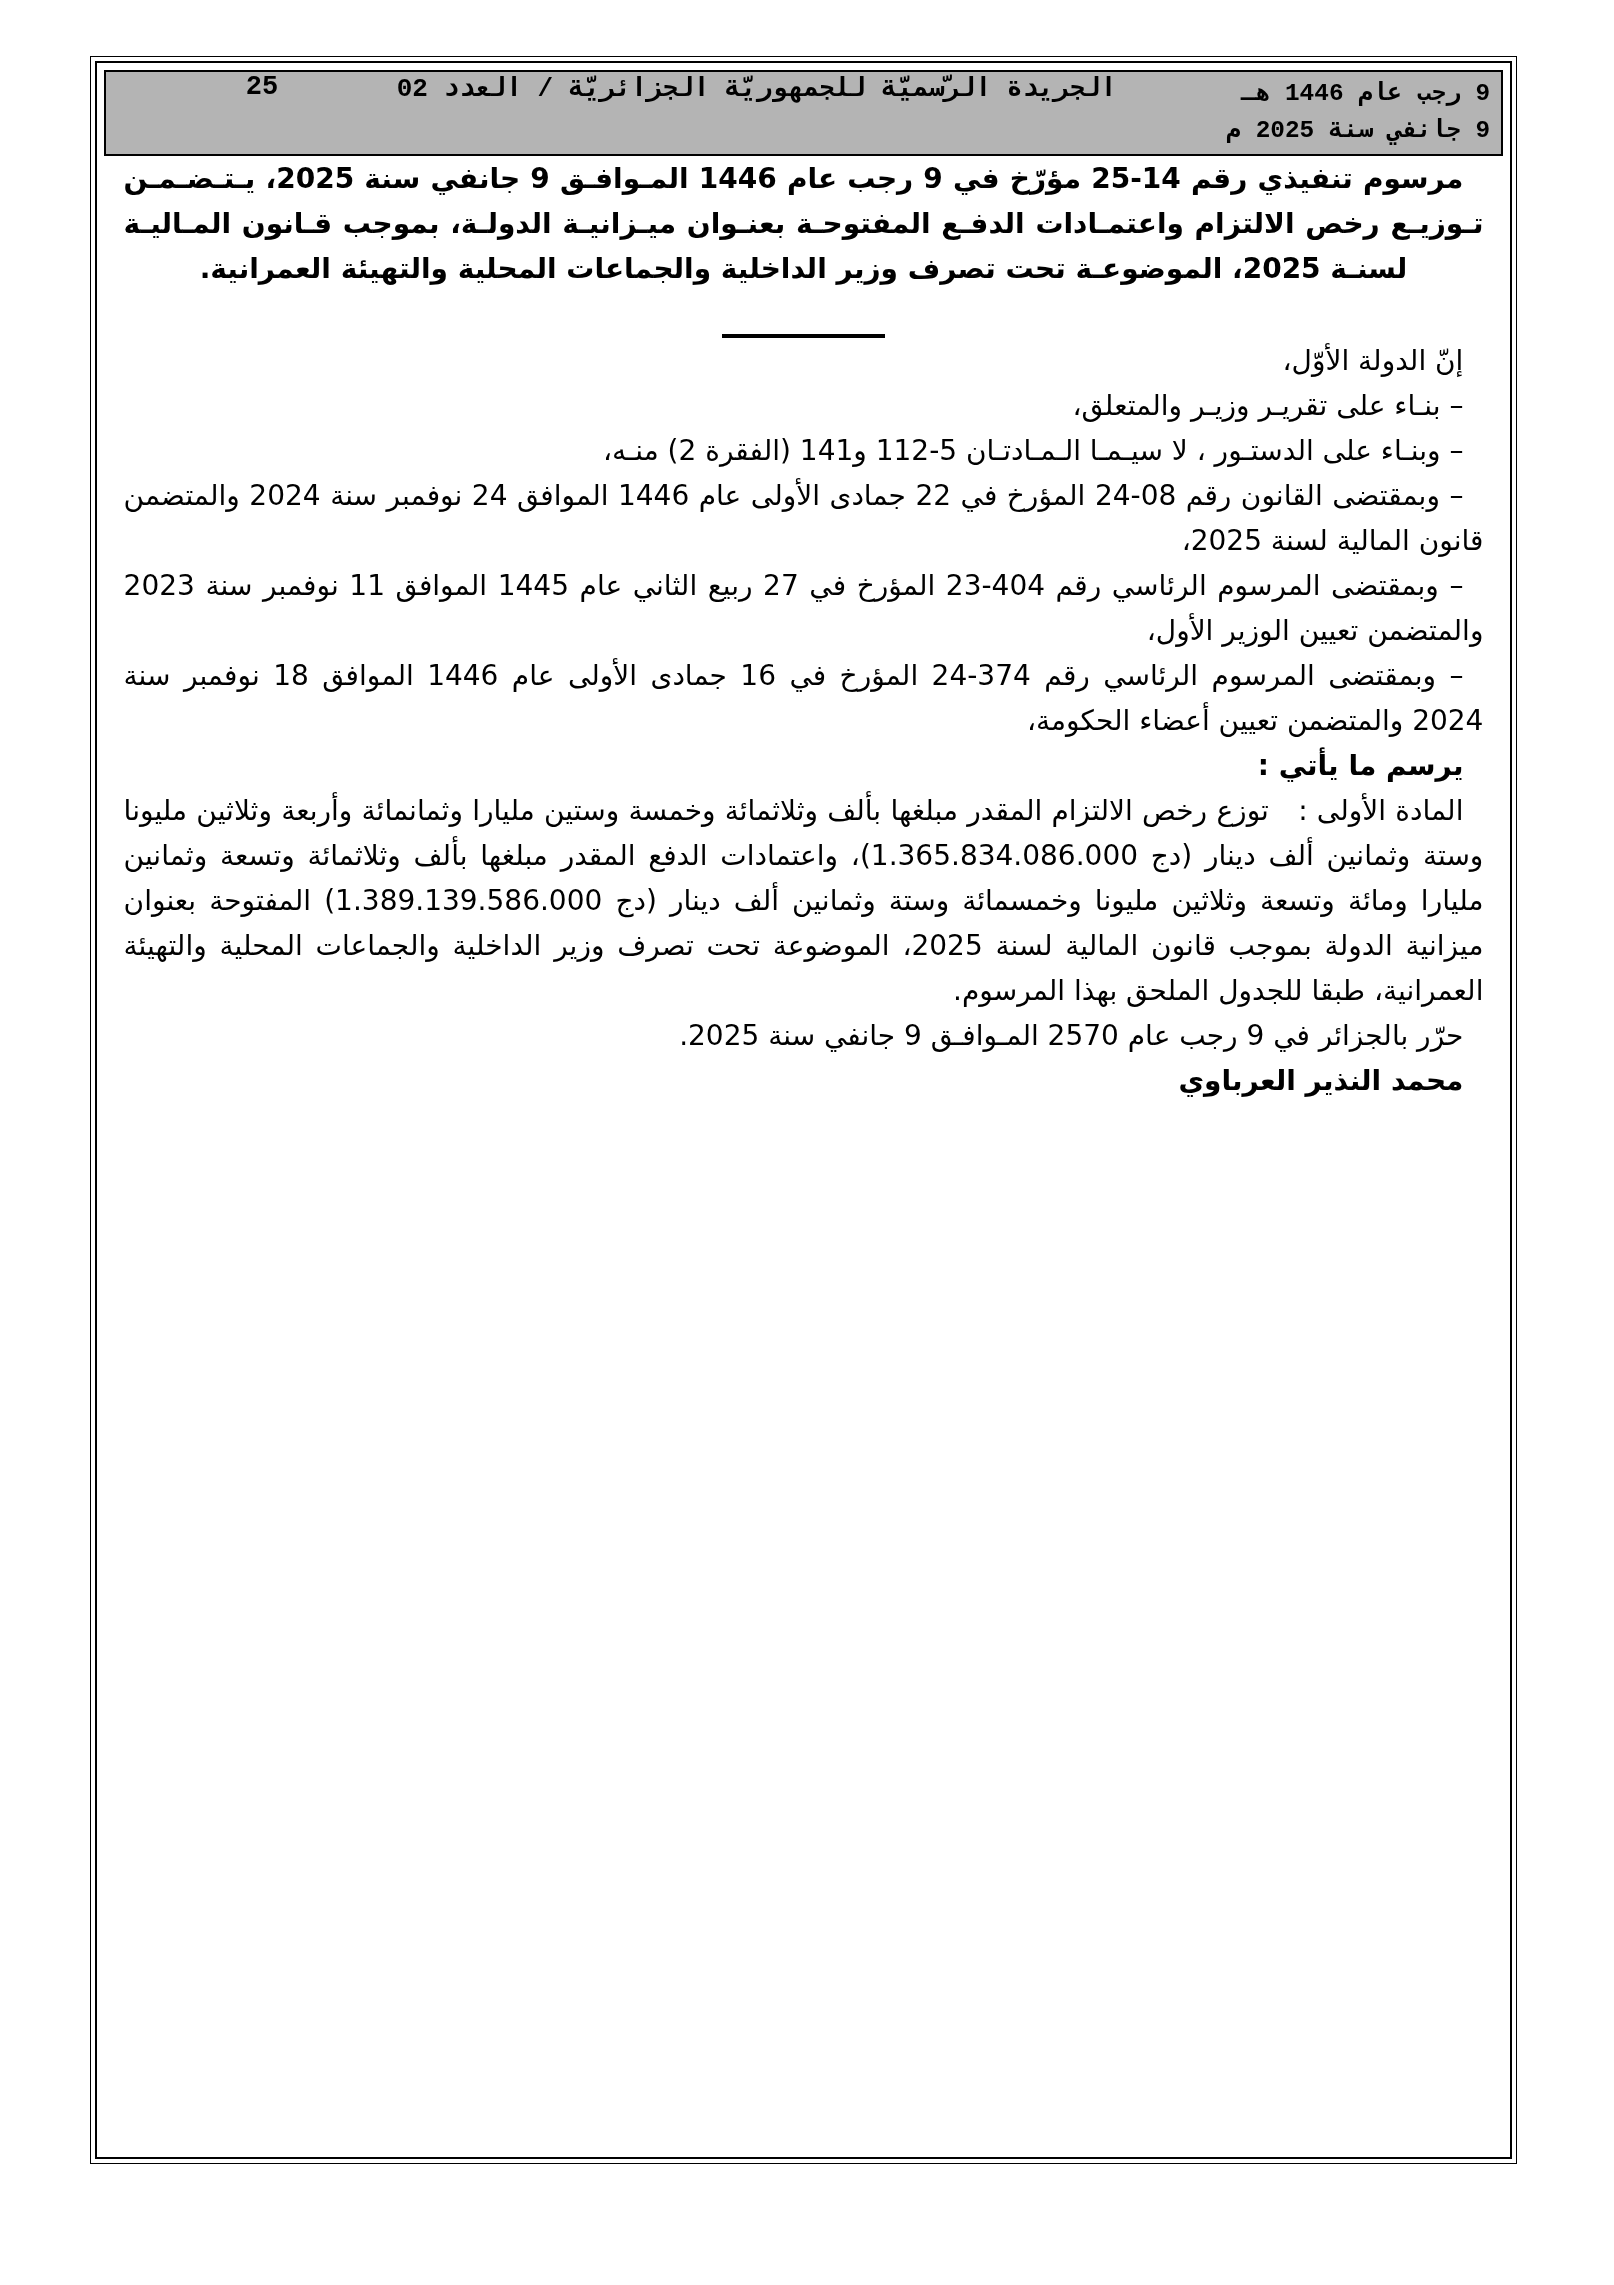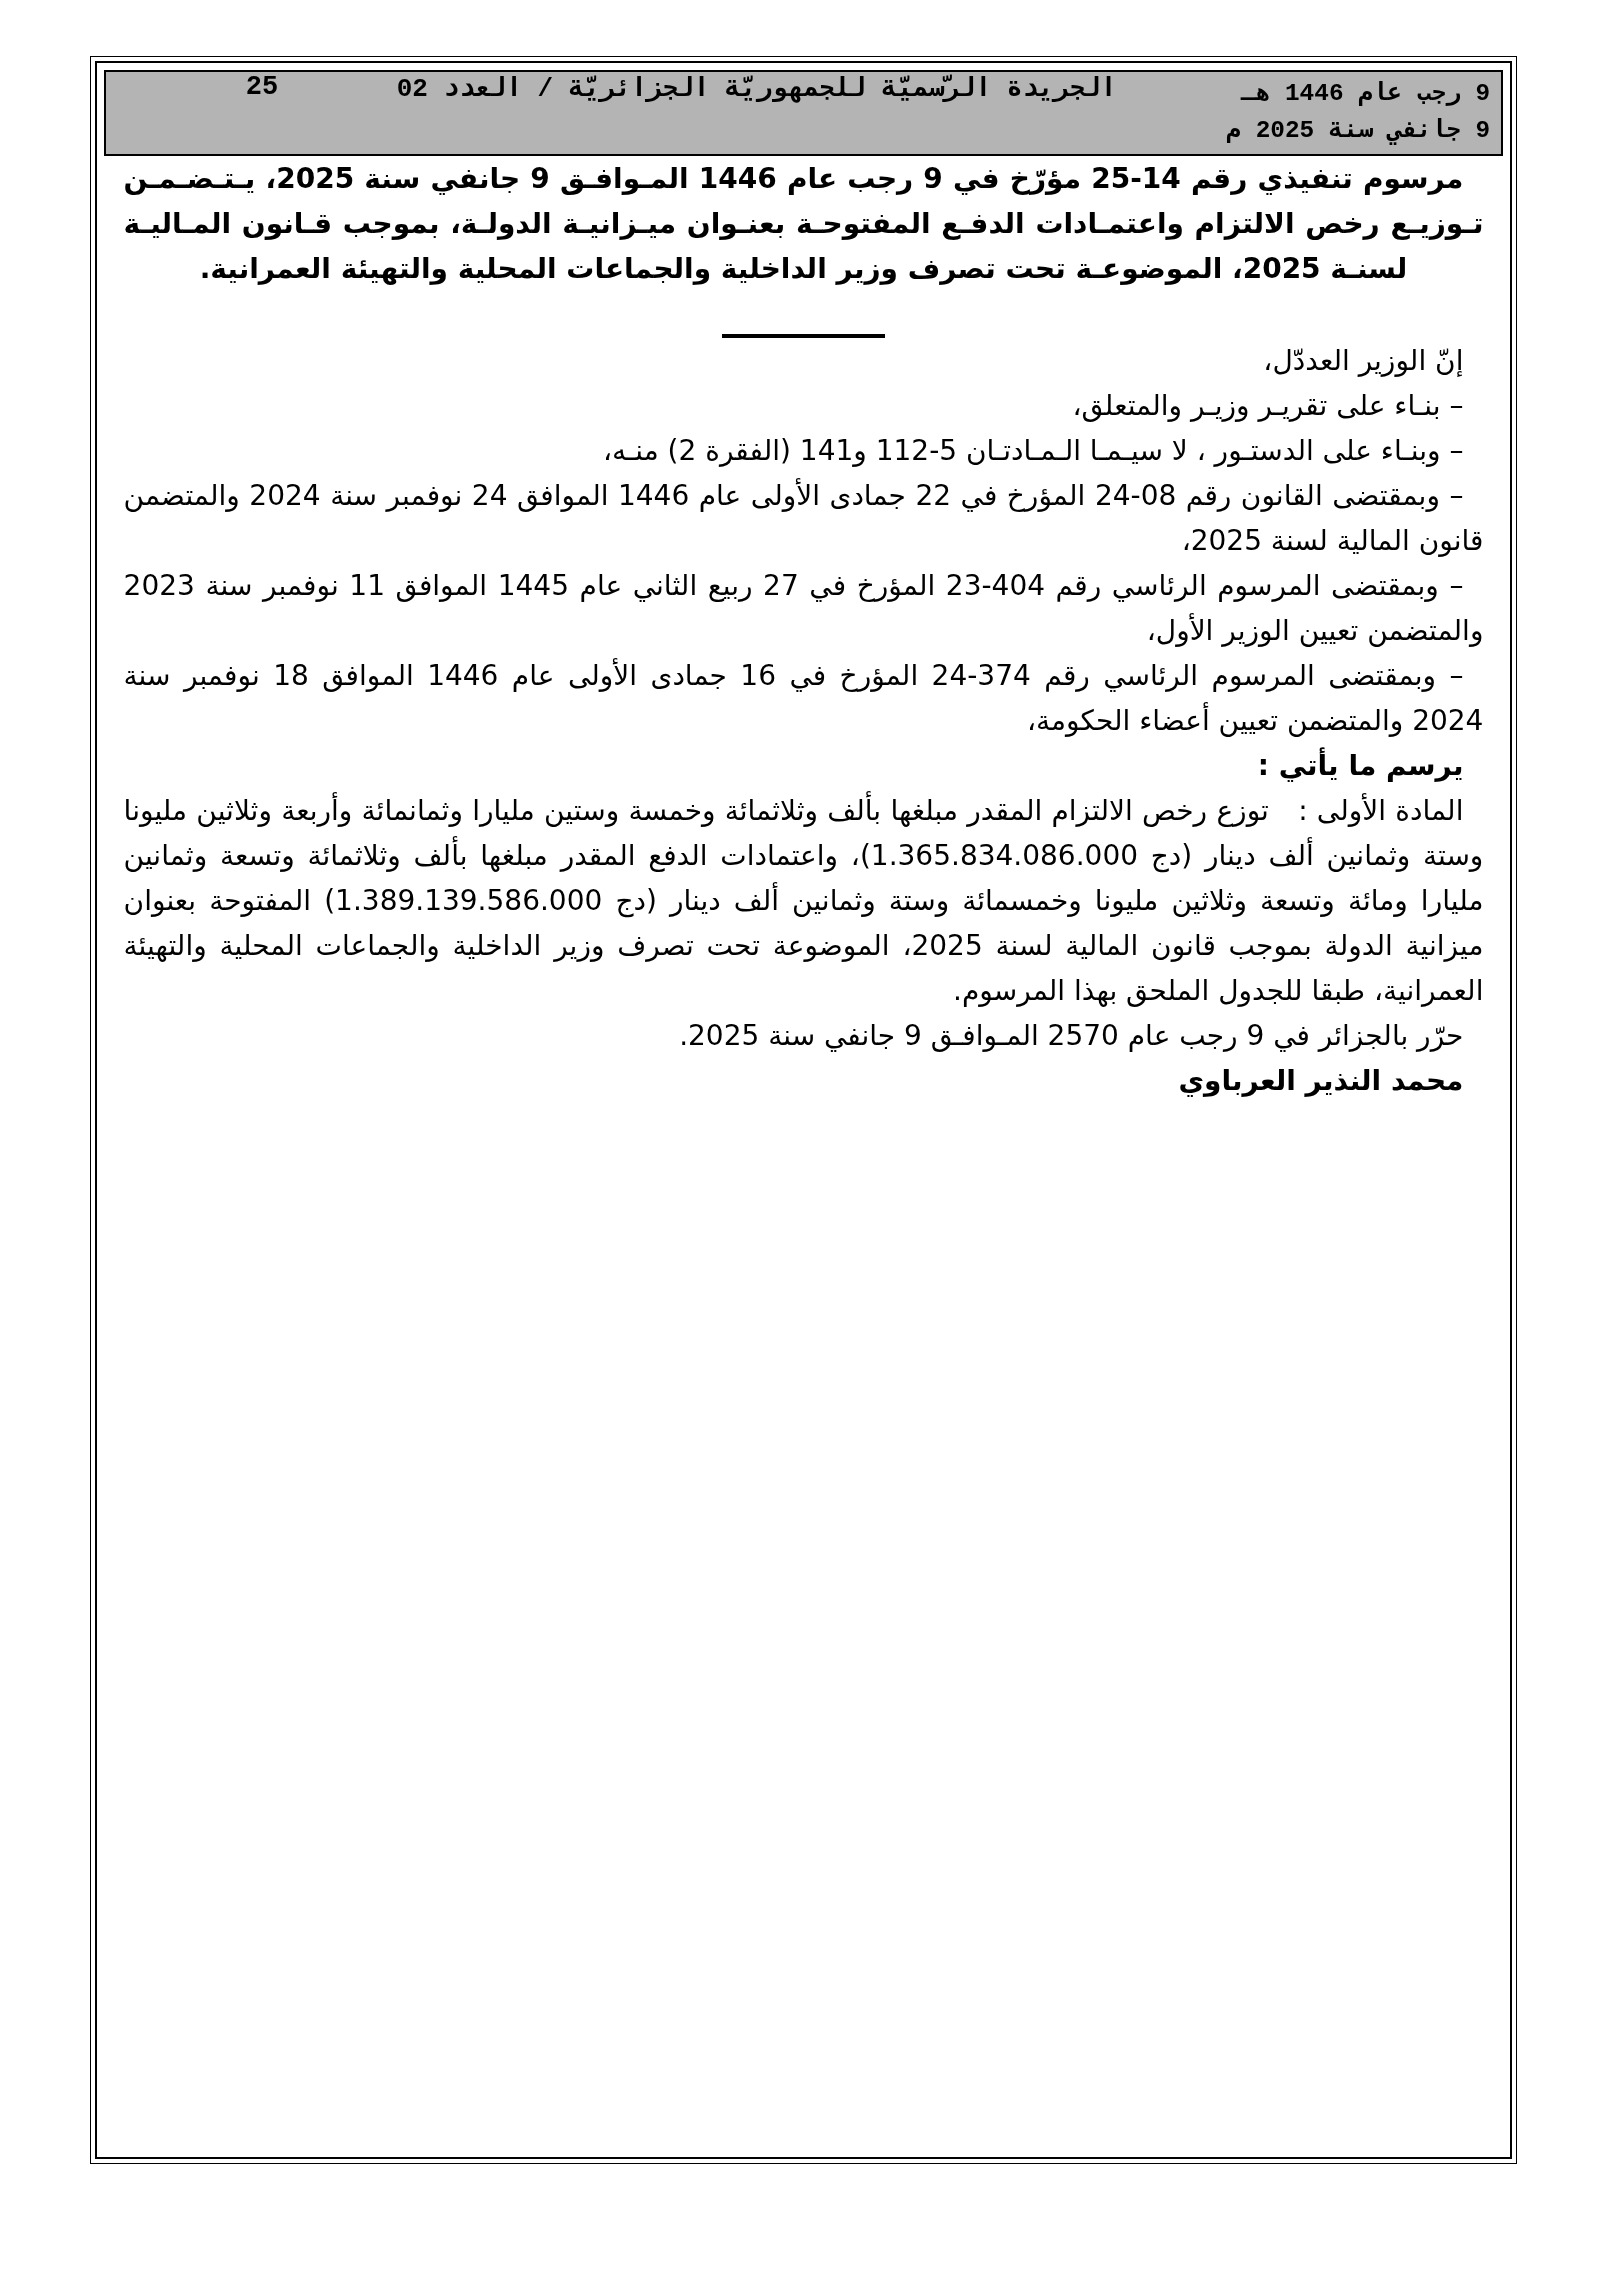--- a/index.html
+++ b/index.html
@@ -140,21 +140,21 @@
       <div class="band-title">الجريدة الرّسميّة للجمهوريّة الجزائريّة / العدد 02</div>
       <div class="band-page">25</div>
     </div>
 
     <div class="content">
 
       <p class="p-title">مرسوم تنفيذي رقم 14-25 مؤرّخ في 9 رجب عام 1446 المـوافـق 9 جانفي سنة 2025، يـتـضـمـن تـوزيـع رخص الالتزام واعتمـادات الدفـع المفتوحـة بعنـوان ميـزانيـة الدولـة، بموجب قـانون المـاليـة لسنـة 2025، الموضوعـة تحت تصرف وزير الداخلية والجماعات المحلية والتهيئة العمرانية.</p>
 
       <div class="divider"></div>
 
-      <p class="p-open">إنّ الوزير العددّل،</p>
+      <p class="p-open">إنّ الدولة الأوّل،</p>
 
       <p class="m68">– بنـاء على تقريـر وزيـر والمتعلق،</p>
       <p class="m68">– وبنـاء على الدستـور ، لا سيـمـا الـمـادتـان 5-112 و141 (الفقرة 2) منـه،</p>
       <p class="m70">– وبمقتضى القانون رقم 08-24 المؤرخ في 22 جمادى الأولى عام 1446 الموافق 24 نوفمبر سنة 2024 والمتضمن قانون المالية لسنة 2025،</p>
       <p class="m74">– وبمقتضى المرسوم الرئاسي رقم 404-23 المؤرخ في 27 ربيع الثاني عام 1445 الموافق 11 نوفمبر سنة 2023 والمتضمن تعيين الوزير الأول،</p>
       <p class="m68">– وبمقتضى المرسوم الرئاسي رقم 374-24 المؤرخ في 16 جمادى الأولى عام 1446 الموافق 18 نوفمبر سنة 2024 والمتضمن تعيين أعضاء الحكومة،</p>
 
       <p class="p-enact">يرسم ما يأتي :</p>
 
       <p class="p-art1"><span class="bold">المادة الأولى :</span><span> توزع رخص الالتزام المقدر مبلغها بألف وثلاثمائة وخمسة وستين مليارا وثمانمائة وأربعة وثلاثين مليونا وستة وثمانين ألف دينار </span><span dir="ltr">(1.365.834.086.000 دج)</span><span>، واعتمادات الدفع المقدر مبلغها بألف وثلاثمائة وتسعة وثمانين مليارا ومائة وتسعة وثلاثين مليونا وخمسمائة وستة وثمانين ألف دينار </span><span dir="ltr">(1.389.139.586.000 دج)</span><span> المفتوحة بعنوان ميزانية الدولة بموجب قانون المالية لسنة 2025، الموضوعة تحت تصرف وزير الداخلية والجماعات المحلية والتهيئة العمرانية، طبقا للجدول الملحق بهذا المرسوم.</span></p>

